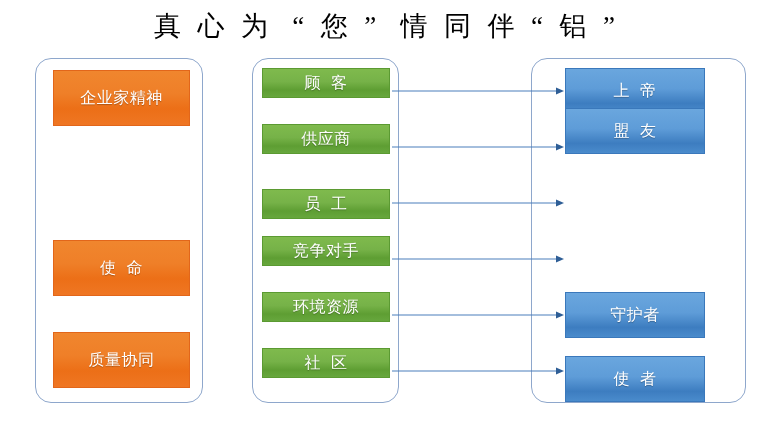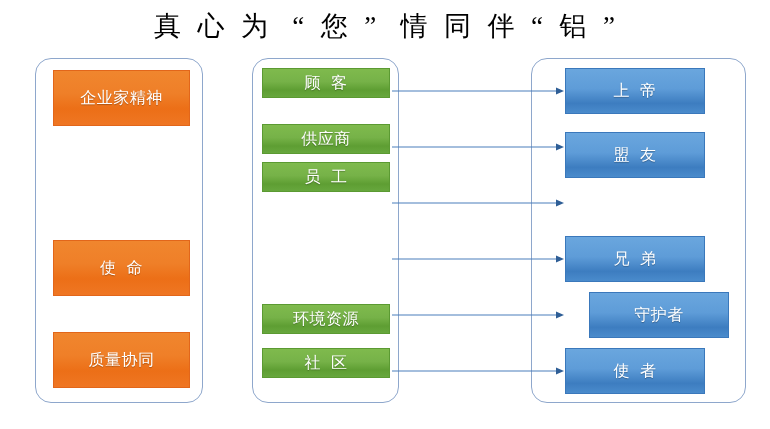--- a/index.html
+++ b/index.html
@@ -124,43 +124,43 @@
   <div class="chip orange" style="top:332px;justify-content:center;">
     <span>质量协同</span>
   </div>
 
   <div class="chip green" style="top:68px;">
     <span>顾  客</span>
   </div>
   <div class="chip green" style="top:124px;">
     <span>供应商</span>
   </div>
-  <div class="chip green" style="top:162px;">
+  <div class="chip green" style="top:189px;">
     <span>员  工</span>
   </div>
-  <div class="chip green" style="top:304px;">
+  <div class="chip green" style="top:236px;">
+    <span>竞争对手</span>
+  </div>
+  <div class="chip green" style="top:292px;">
     <span>环境资源</span>
   </div>
   <div class="chip green" style="top:348px;">
     <span>社  区</span>
   </div>
 
   <div class="chip blue" style="top:68px;">
     <span>上  帝</span>
   </div>
-  <div class="chip blue" style="top:132px;">
+  <div class="chip blue" style="top:108px;">
     <span>盟  友</span>
   </div>
-  <div class="chip blue" style="top:236px;">
-    <span>兄  弟</span>
-  </div>
-  <div class="chip blue" style="top:292px;margin-left:24px;">
+  <div class="chip blue" style="top:292px;">
     <span>守护者</span>
   </div>
-  <div class="chip blue" style="top:348px;">
+  <div class="chip blue" style="top:356px;">
     <span>使  者</span>
   </div>
 
   <div class="connector" style="top:86px;">
     <svg width="173" height="10" viewBox="0 0 173 10">
         <path d="M0 5 H164" stroke="#4A7EBB" stroke-width="1.2" fill="none"></path>
         <path d="M164 1.6 L172 5 L164 8.4 Z" fill="#2E5E96"></path>
       </svg>
   </div>
   <div class="connector" style="top:142px;">

